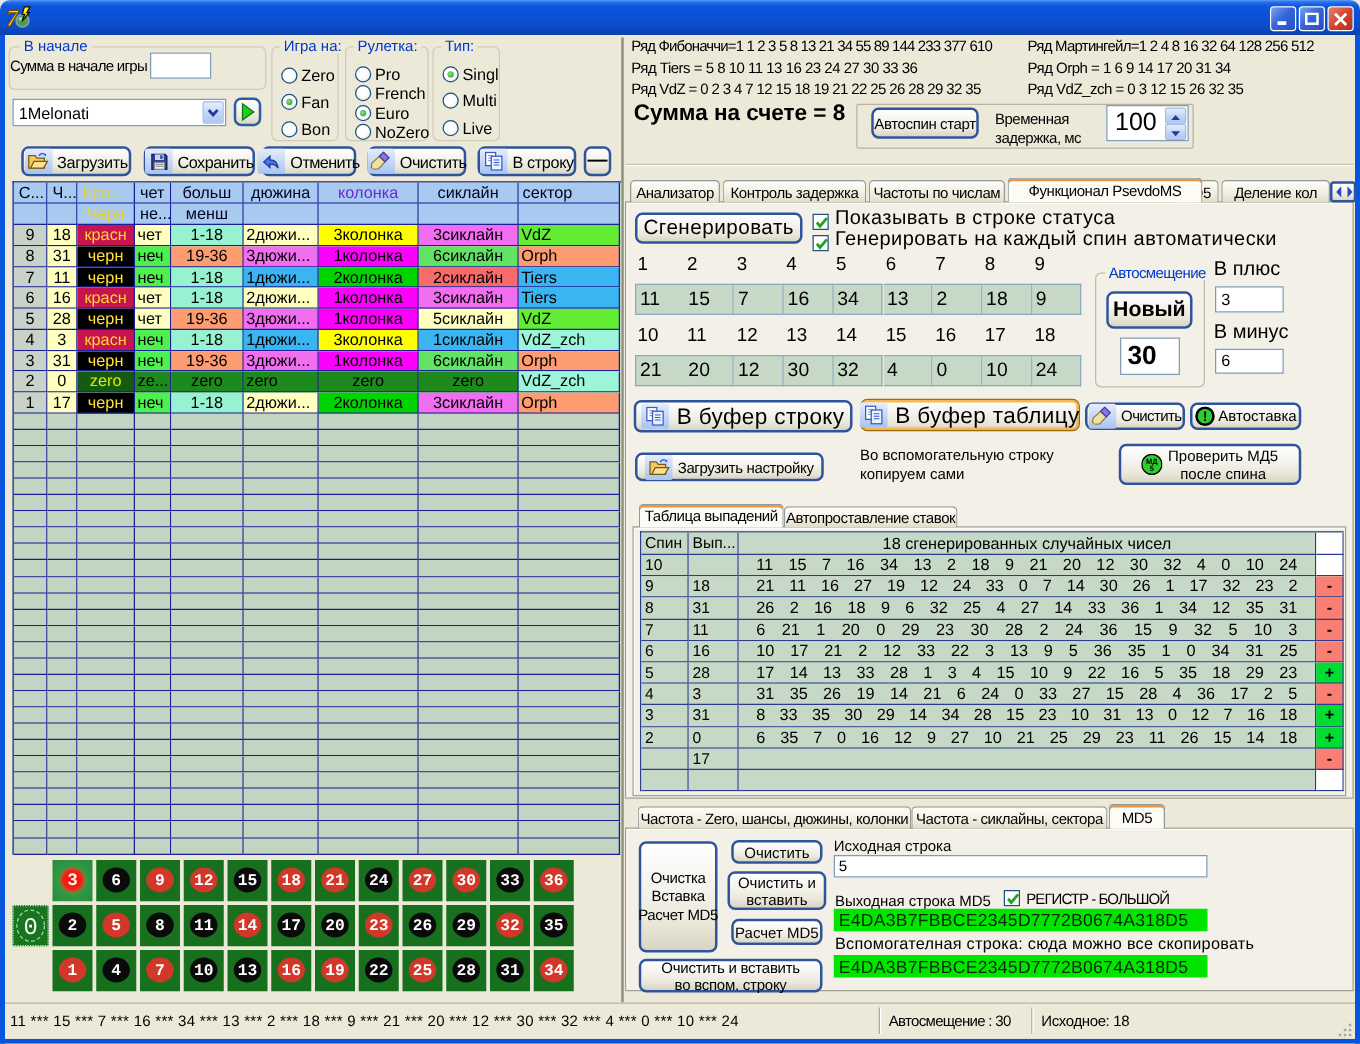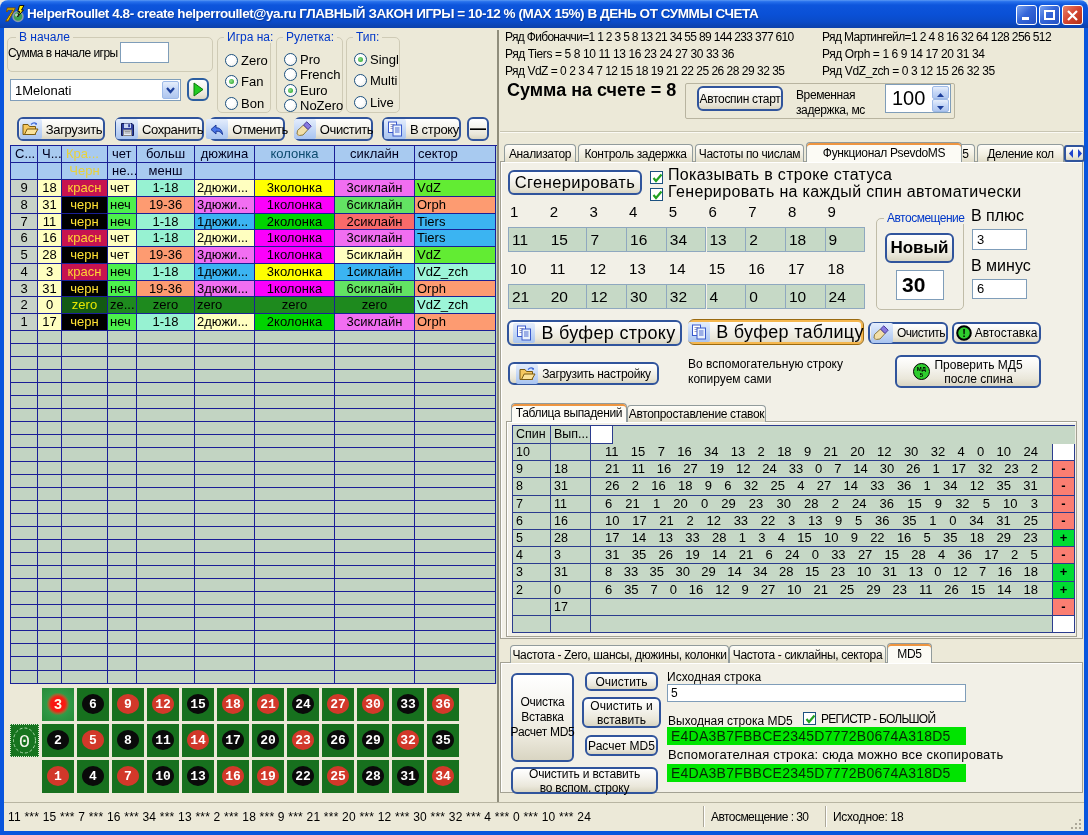--- a/index.html
+++ b/index.html
@@ -32,21 +32,20 @@
 <div class="abs wbord" style="left:0;top:831px;width:1088px;height:4px"></div>
 <div class="abs" style="left:0;top:0;width:10px;height:10px;background:#E8E8E4"></div>
 <div class="abs" style="left:1078px;top:0;width:10px;height:10px;background:#E8E8E4"></div>
 <div class="abs" id="title">
 <svg class="abs" style="left:5px;top:4px" width="21" height="21">
       <circle cx="13" cy="12.5" r="5" fill="#3FA04F" stroke="#8a9aaa" stroke-width="1.5"></circle>
       <circle cx="11.5" cy="11" r="1.5" fill="#B8D0C8"></circle>
       <text x="0" y="17" font-size="19" font-weight="bold" font-style="italic" fill="#FFE000" stroke="#7a4a00" stroke-width="0.8" font-family="Liberation Serif">7</text>
       <path d="M14.5 1.5 L19 1.5 L16.5 6 L18.5 6 L12.5 13 L14.8 7.5 L12.8 7.5 Z" fill="#FFF000" stroke="#111" stroke-width="1"></path>
     </svg>
-<div class="txt">HelperRoullet 4.8- create helperroullet@ya.ru ГЛАВНЫЙ ЗАКОН ИГРЫ = 10-12 % (MAX 15%) В ДЕНЬ ОТ СУММЫ СЧЕТА</div>
 <div class="tbtn b" style="left:1016px">
       <svg width="13" height="11">
         <rect x="2" y="7" width="7" height="3" fill="#fff"></rect>
       </svg>
     </div>
 <div class="tbtn b" style="left:1039px">
       <svg width="13" height="11">
         <rect x="2" y="1" width="9" height="8" fill="none" stroke="#fff" stroke-width="2"></rect>
       </svg>
     </div>
@@ -155,21 +154,21 @@
   </div>
 
 <div class="abs" style="left:10px;top:145px;width:487px;border-top:1px solid #1A1F96;border-left:1px solid #1A1F96;background:#C2D4C2">
 <div class="row" style="height:17px">
       <div class="cell" style="width:27px;background:#A8CAF0;color:#000020;font-weight:normal;text-align:left;padding-left:4px;line-height:16px;font-size:13px">С...</div>
       <div class="cell" style="width:24px;background:#A8CAF0;color:#000020;font-weight:normal;text-align:left;padding-left:4px;line-height:16px;font-size:13px">Ч...</div>
       <div class="cell" style="width:46px;background:#A8CAF0;color:#000020;font-weight:normal;text-align:left;padding-left:4px;line-height:16px;font-size:13px"><span style="color:#E8D23C">Кра...</span></div>
       <div class="cell" style="width:29px;background:#A8CAF0;color:#000020;font-weight:normal;text-align:left;padding-left:4px;line-height:16px;font-size:13px">чет</div>
       <div class="cell" style="width:58px;background:#A8CAF0;color:#000020;font-weight:normal;text-align:center;line-height:16px;font-size:13px">больш</div>
       <div class="cell" style="width:60px;background:#A8CAF0;color:#000020;font-weight:normal;text-align:center;line-height:16px;font-size:13px">дюжина</div>
-      <div class="cell" style="width:80px;background:#A8CAF0;color:#0c4a6e;font-weight:normal;text-align:center;line-height:16px;font-size:13px">колонка</div>
+      <div class="cell" style="width:80px;background:#A8CAF0;color:#6d28d9;font-weight:normal;text-align:center;line-height:16px;font-size:13px">колонка</div>
       <div class="cell" style="width:80px;background:#A8CAF0;color:#000020;font-weight:normal;text-align:center;line-height:16px;font-size:13px">сиклайн</div>
       <div class="cell" style="width:81px;background:#A8CAF0;color:#000020;font-weight:normal;text-align:left;padding-left:3px;line-height:16px;font-size:13px">сектор</div>
     </div>
 <div class="row" style="height:17px">
       <div class="cell" style="width:27px;background:#A8CAF0;color:#000020;font-weight:normal;text-align:left;padding-left:0px;line-height:16px;font-size:13px"></div>
       <div class="cell" style="width:24px;background:#A8CAF0;color:#000020;font-weight:normal;text-align:left;padding-left:0px;line-height:16px;font-size:13px"></div>
       <div class="cell" style="width:46px;background:#A8CAF0;color:#000020;font-weight:normal;text-align:center;line-height:16px;font-size:13px"><span style="color:#E8D23C">Черн</span></div>
       <div class="cell" style="width:29px;background:#A8CAF0;color:#000020;font-weight:normal;text-align:left;padding-left:4px;line-height:16px;font-size:13px">не...</div>
       <div class="cell" style="width:58px;background:#A8CAF0;color:#000020;font-weight:normal;text-align:center;line-height:16px;font-size:13px">менш</div>
       <div class="cell" style="width:60px;background:#A8CAF0;color:#000020;font-weight:normal;text-align:center;line-height:16px;font-size:13px"></div>
@@ -877,20 +876,21 @@
     </svg>
     <span><span style="white-space:nowrap;line-height:14px">Проверить МД5<br>после спина</span></span>
   </div>
 <div class="page" style="left:506px;top:421px;width:571px;height:216px"></div>
 <div class="tab act" style="left:511px;top:403px;width:116px;height:19px;font-size:12px">Таблица выпадений</div>
 <div class="tab" style="left:627px;top:405px;width:139px;height:17px;font-size:12px">Автопроставление ставок</div>
 <div class="abs" style="left:512px;top:425px;width:563px;border-top:1px solid #2B3C8E;border-left:1px solid #2B3C8E;background:#C6D8C6;font-size:12.5px">
 <div class="row" style="height:18px">
       <div class="cell" style="width:38px;background:#C6D8C6;border-color:#2B3C8E;text-align:left;padding-left:3px;line-height:17px;font-size:12.5px">Спин</div>
       <div class="cell" style="width:40px;background:#C6D8C6;border-color:#2B3C8E;text-align:left;padding-left:3px;line-height:17px;font-size:12.5px">Вып...</div>
+      <div class="cell" style="width:462px;background:#C6D8C6;border-color:#2B3C8E;text-align:center;line-height:17px;font-size:13px">18 сгенерированных случайных чисел</div>
       <div class="cell" style="width:22px;background:#FFFFFF;border-color:#2B3C8E;text-align:center;line-height:17px;font-weight:bold"></div>
     </div>
 <div class="row" style="height:17.2px">
       <div class="cell" style="width:38px;background:#C6D8C6;border-color:#2B3C8E;text-align:left;padding-left:3px;line-height:16px;font-size:12.5px">10</div>
       <div class="cell" style="width:40px;background:#C6D8C6;border-color:#2B3C8E;text-align:left;padding-left:3px;line-height:16px;font-size:12.5px"></div>
       <div class="cell" style="width:462px;background:#C6D8C6;border-color:#2B3C8E;display:flex;justify-content:space-between;padding:0 14px 0 14px;line-height:16px;font-size:13px">
         <span>11</span>
         <span>15</span>
         <span>7</span>
         <span>16</span>

